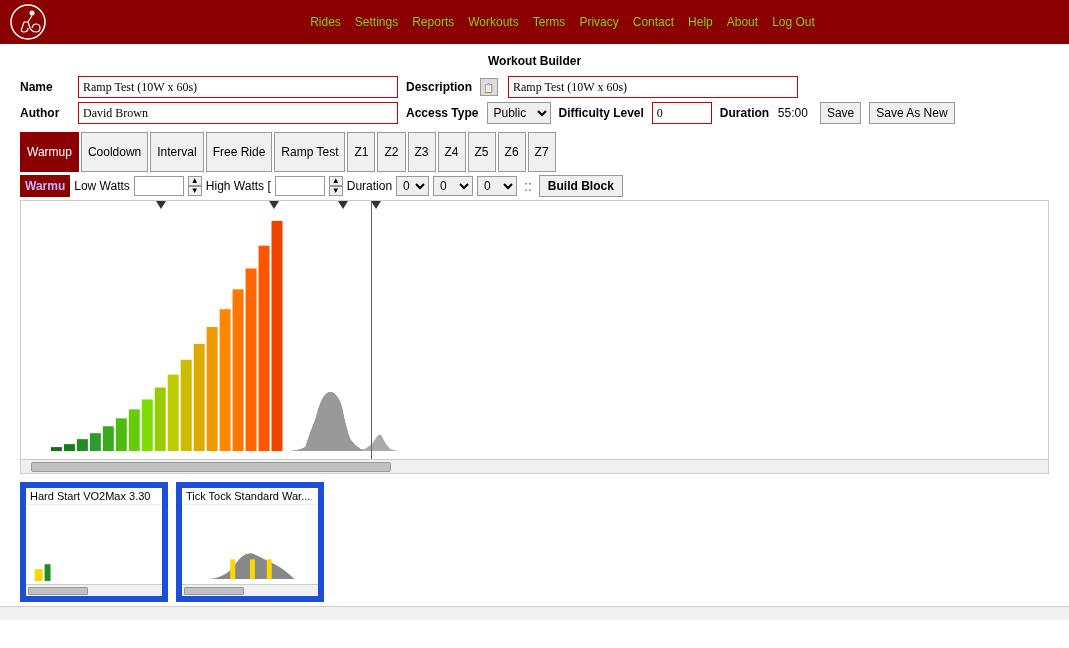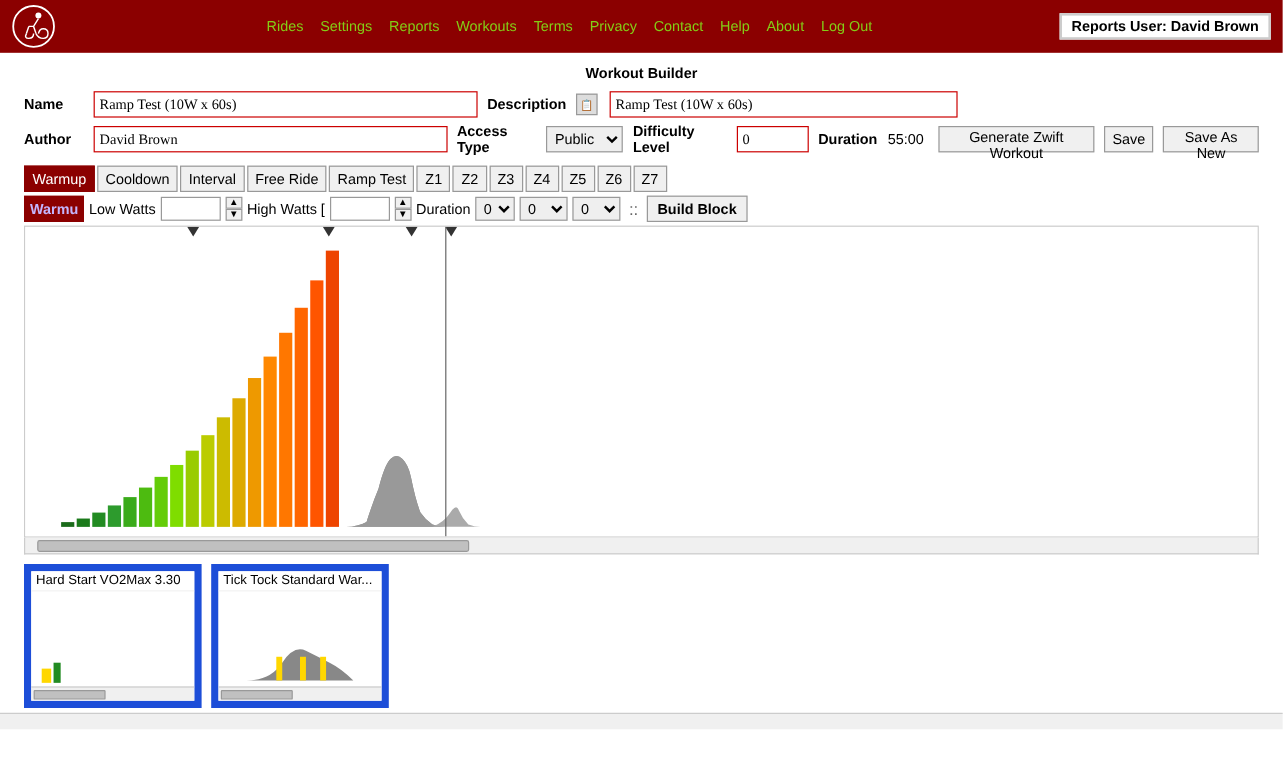--- a/index.html
+++ b/index.html
@@ -108,21 +108,21 @@
       align-items: center;
       padding: 4px 20px 0 20px;
       gap: 2px;
       flex-wrap: wrap;
     }
     .tab-btn {
       border: 1px solid #999;
       background: #f0f0f0;
       padding: 1px 6px;
       font-size: 12px;
-      height: 22px;
+      height: 40px;
       cursor: pointer;
     }
     .tab-btn.active {
       background: #8b0000;
       color: #fff;
       border-color: #8b0000;
     }
 
     
     .block-builder-row {
@@ -300,21 +300,20 @@
     <a>Settings</a>
     <a>Reports</a>
     <a>Workouts</a>
     <a>Terms</a>
     <a>Privacy</a>
     <a>Contact</a>
     <a>Help</a>
     <a>About</a>
     <a>Log Out</a>
   </div>
-  <div class="reports-user">Reports User: David Brown</div>
 </nav>
 
 <div class="page-title">Workout Builder</div>
 
 <div class="form-area">
   <div class="form-row">
     <span class="form-label">Name</span>
     <input class="form-input form-input-wide" type="text" value="Ramp Test (10W x 60s)" style="width: 320px;">
     <span class="form-label">Description</span>
     <span class="desc-icon">📋</span>
@@ -325,21 +324,20 @@
     <input class="form-input" type="text" value="David Brown" style="width: 320px;">
     <span class="form-label">Access Type</span>
     <select class="form-select">
       <option>Public</option>
       <option>Private</option>
     </select>
     <span class="form-label">Difficulty Level</span>
     <input class="form-input form-input-small" type="text" value="0" style="">
     <span class="form-label">Duration</span>
     <span style="font-size:12px; margin-right:4px;">55:00</span>
-    <button class="form-btn">Generate Zwift Workout</button>
     <button class="form-btn">Save</button>
     <button class="form-btn">Save As New</button>
   </div>
 </div>
 
 <div class="tab-row">
   <button class="tab-btn active">Warmup</button>
   <button class="tab-btn">Cooldown</button>
   <button class="tab-btn">Interval</button>
   <button class="tab-btn">Free Ride</button>

